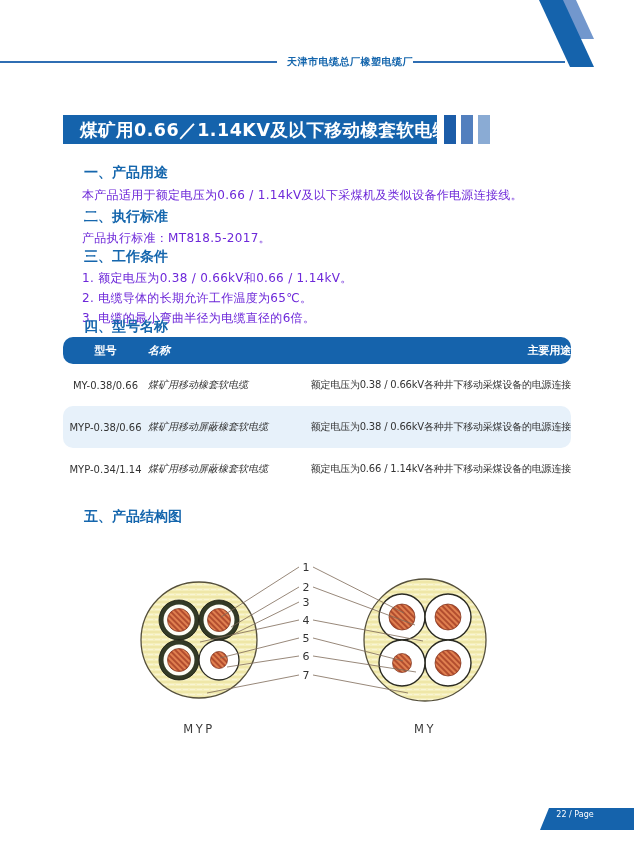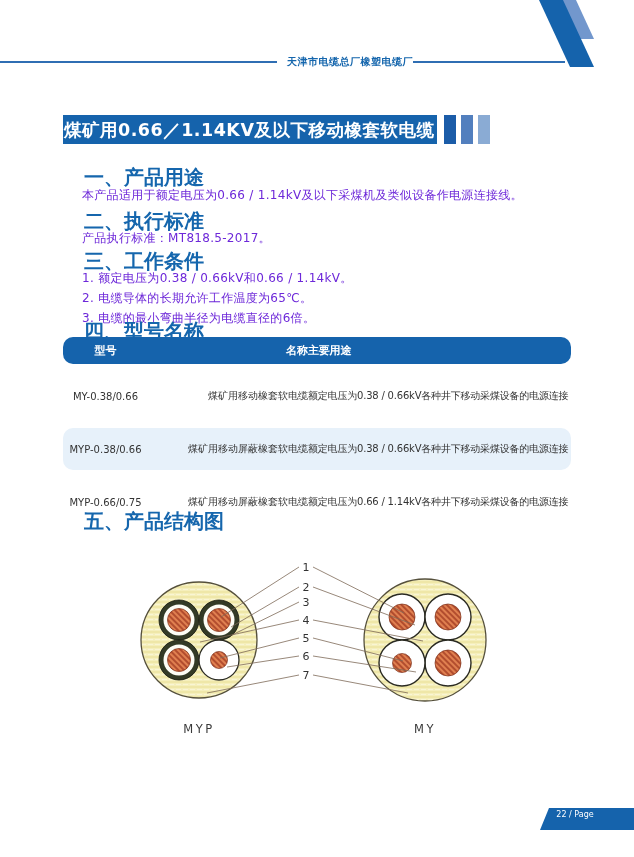--- a/index.html
+++ b/index.html
@@ -13,43 +13,43 @@
   .hline-right{left:413px;top:61px;width:152px;}
   .company{
     position:absolute;left:287px;top:55px;font-size:10px;font-weight:bold;
     color:#1566ad;letter-spacing:0.5px;white-space:nowrap;
   }
   .corner-svg{position:absolute;left:514px;top:0;}
   
   .title-bar{
     position:absolute;left:63px;top:115px;width:374px;height:29px;background:#1563ac;
     color:#ffffff;font-size:17.5px;font-weight:bold;display:flex;align-items:center;
-    padding-left:1px;box-sizing:border-box;white-space:nowrap;letter-spacing:0.5px;
+    padding-left:17px;box-sizing:border-box;white-space:nowrap;letter-spacing:0.5px;
   }
   .accent{position:absolute;top:115px;width:12px;height:29px;}
   .accent-1{left:444px;background:#1b5ca8;}
   .accent-2{left:461px;background:#527fbe;}
   .accent-3{left:478px;background:#8aabd4;}
   
   .sec-heading{
-    position:absolute;left:84px;font-size:20px;font-weight:bold;color:#1566ad;white-space:nowrap;
+    position:absolute;left:84px;font-size:14px;font-weight:bold;color:#1566ad;white-space:nowrap;
   }
   .sec-body{
     position:absolute;left:82px;font-size:12px;color:#6d28d9;white-space:nowrap;letter-spacing:0.3px;
   }
   .cond-item{height:20px;line-height:20px;}
   
   .model-table{position:absolute;left:63px;top:337px;width:508px;font-size:10px;}
   .t-row{display:flex;width:508px;align-items:center;border-radius:10px;}
   .t-head{height:27px;background:#1563ac;color:#ffffff;font-size:11px;font-weight:bold;}
-  .t-body-row{height:42px;color:#333333;background:#ffffff;margin-top:11px;}
+  .t-body-row{height:42px;color:#333333;background:#ffffff;}
   .t-alt{background:#e7f1fa;}
   .c1{width:85px;text-align:center;}
-  .c2{width:160px;text-align:right;}
-  .c3{width:263px;text-align:left;letter-spacing:-0.2px;}
+  .c2{width:160px;text-align:left;font-style:italic;}
+  .c3{width:263px;text-align:right;letter-spacing:-0.2px;}
   
   .diagram-svg{position:absolute;left:120px;top:551px;}
   .legend{
     position:absolute;left:0;top:761px;width:634px;text-align:center;
     font-size:10px;color:#4a4a4a;letter-spacing:0.3px;
   }
   
   .page-badge{
     position:absolute;left:540px;top:808px;width:94px;height:22px;background:#1563ac;
     clip-path:polygon(9px 0,100% 0,100% 100%,0 100%);
@@ -99,21 +99,21 @@
       <div class="c1">MY-0.38/0.66</div>
       <div class="c2">煤矿用移动橡套软电缆</div>
       <div class="c3">额定电压为0.38 / 0.66kV各种井下移动采煤设备的电源连接</div>
     </div>
     <div class="t-row t-body-row t-alt">
       <div class="c1">MYP-0.38/0.66</div>
       <div class="c2">煤矿用移动屏蔽橡套软电缆</div>
       <div class="c3">额定电压为0.38 / 0.66kV各种井下移动采煤设备的电源连接</div>
     </div>
     <div class="t-row t-body-row">
-      <div class="c1">MYP-0.66/0.75</div>
+      <div class="c1">MYP-0.34/1.14</div>
       <div class="c2">煤矿用移动屏蔽橡套软电缆</div>
       <div class="c3">额定电压为0.66 / 1.14kV各种井下移动采煤设备的电源连接</div>
     </div>
   </div>
 
   <div class="sec-heading" style="top:508px">五、产品结构图</div>
 
   <svg class="diagram-svg" width="400" height="188" viewBox="0 0 400 188">
     <defs>
       <pattern id="hatch" patternUnits="userSpaceOnUse" width="4" height="4" patternTransform="rotate(-45)">

